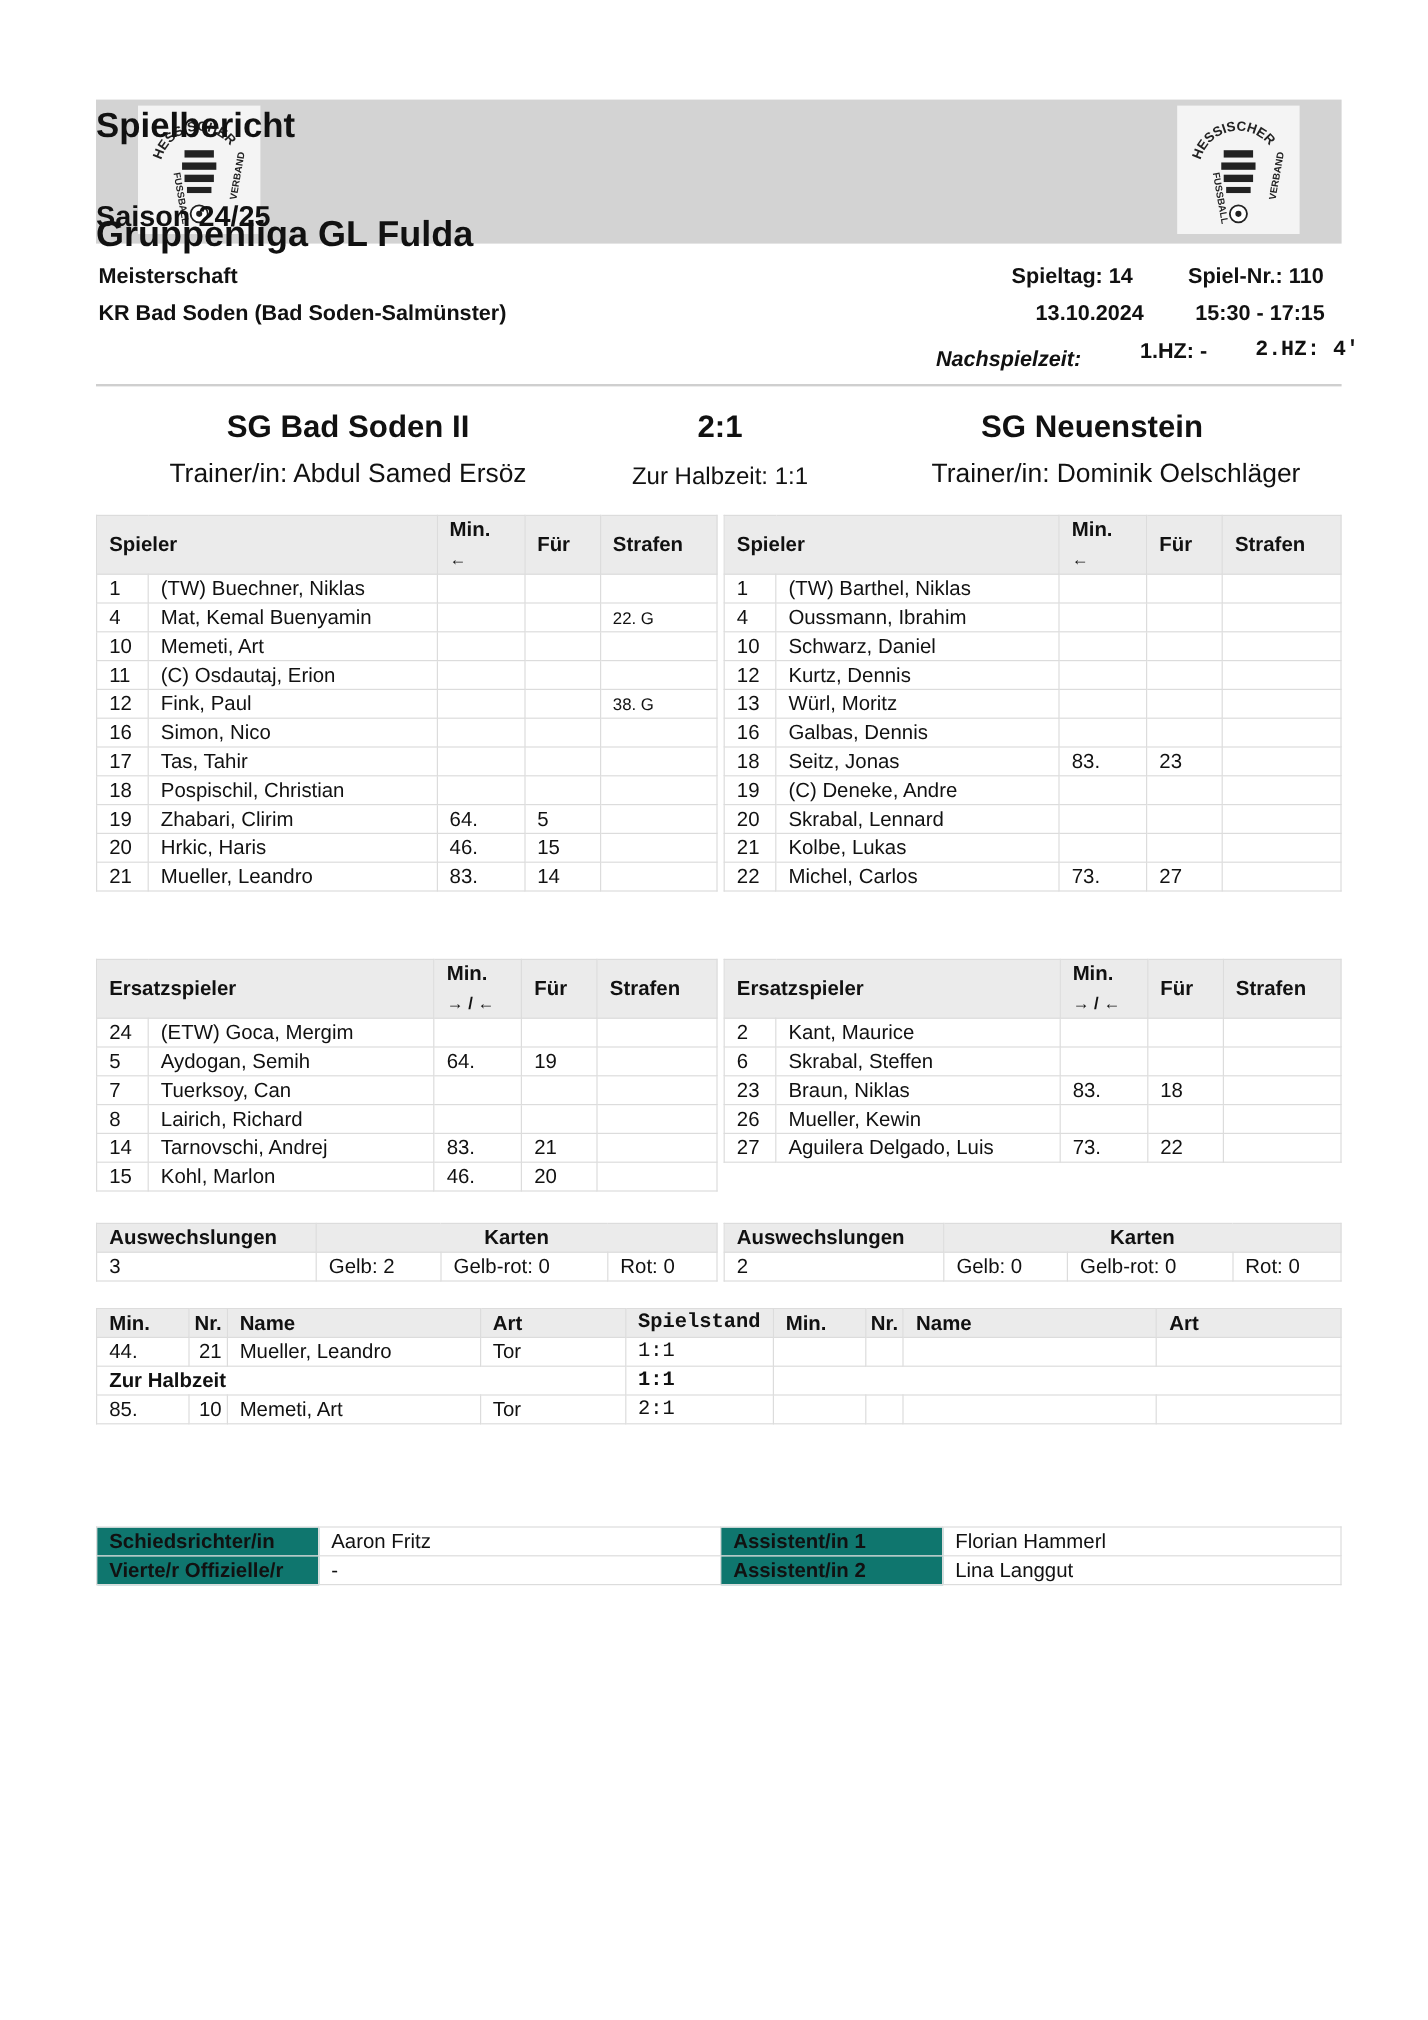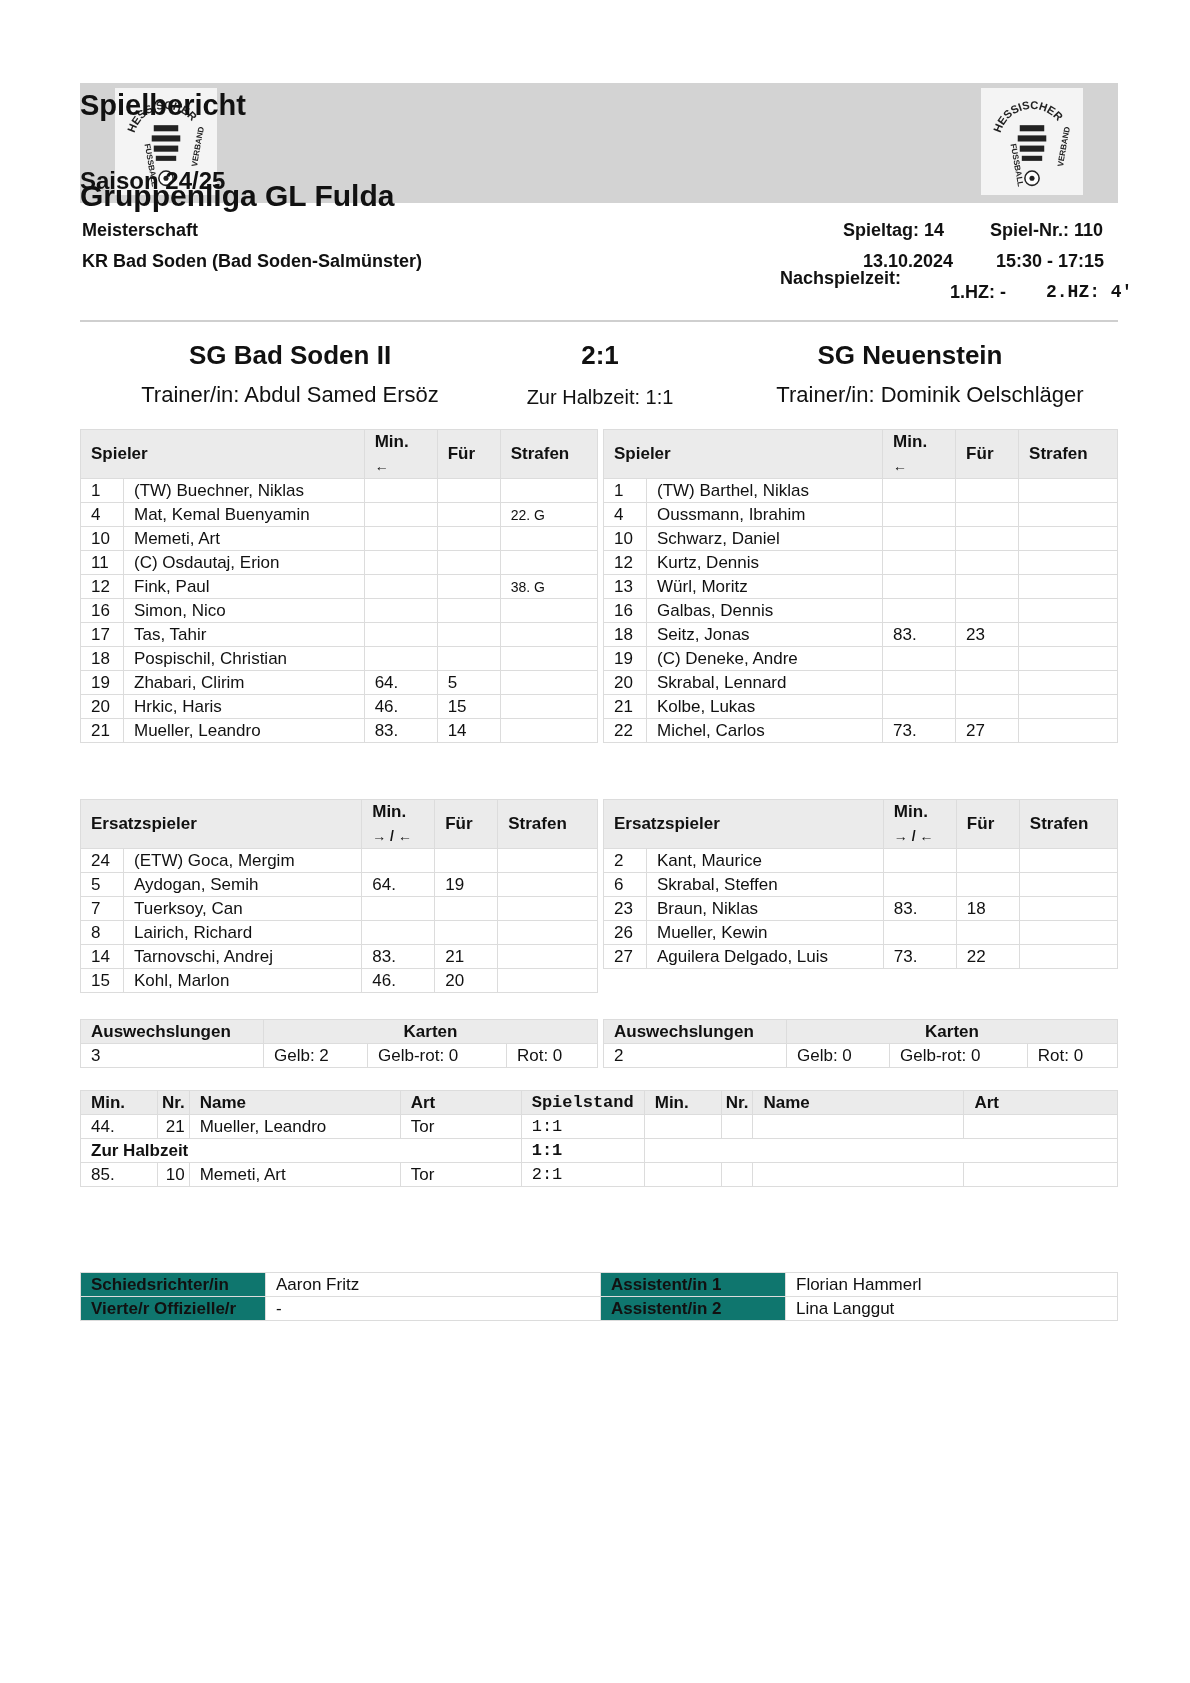--- a/index.html
+++ b/index.html
@@ -76,21 +76,21 @@
     </svg>
   </div>
 </div>
 
 <div class="abs meta" style="left:82px; top:220px;">Meisterschaft</div>
 <div class="abs meta" style="left:82px; top:251px;">KR Bad Soden (Bad Soden-Salmünster)</div>
 <div class="abs meta" style="left:843px; top:220px;">Spieltag: 14</div>
 <div class="abs meta" style="left:990px; top:220px;">Spiel-Nr.: 110</div>
 <div class="abs meta" style="left:863px; top:251px;">13.10.2024</div>
 <div class="abs meta" style="left:996px; top:251px;">15:30 - 17:15</div>
-<div class="abs meta" style="left:780px; top:268px;">Nachspielzeit:</div>
+<div class="abs meta" style="left:780px; top:289px;font-style:italic;">Nachspielzeit:</div>
 <div class="abs meta" style="left:950px; top:282px;">1.HZ: -</div>
 <div class="abs meta" style="left:1046px; top:282px;font-family:Liberation Mono, monospace;">2.HZ: 4'</div>
 
 <div class="abs hr"></div>
 
 <div class="abs team" style="left:80px; width:420px; top:340px;">SG Bad Soden II</div>
 <div class="abs team" style="left:550px; width:100px; top:340px;">2:1</div>
 <div class="abs team" style="left:700px; width:420px; top:340px;">SG Neuenstein</div>
 <div class="abs trainer" style="left:80px; width:420px; top:382px;">Trainer/in: Abdul Samed Ersöz</div>
 <div class="abs" style="left:520px; width:160px; top:386px; font-size:20px; text-align:center;">Zur Halbzeit: 1:1</div>

